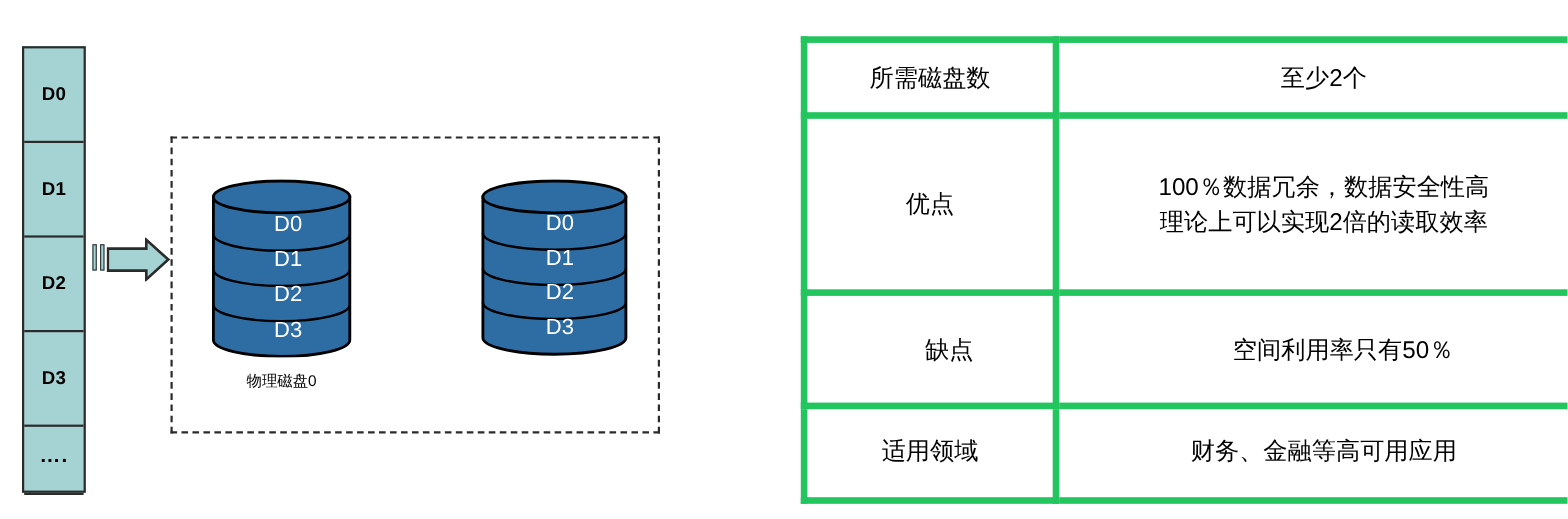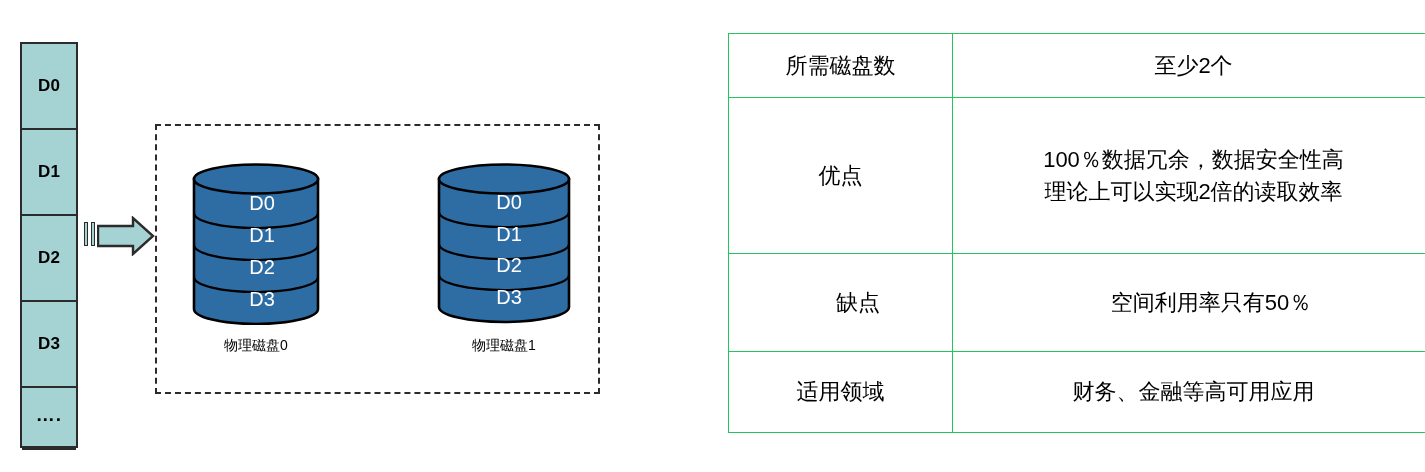--- a/index.html
+++ b/index.html
@@ -112,34 +112,34 @@
   
   #spec-table {
     position: absolute;
     left: 728px;
     top: 33px;
     width: 672px;
     border-collapse: collapse;
     table-layout: fixed;
   }
   #spec-table td {
-    border: 1px solid #22c55e;
+    border: 6px solid #22c55e;
     text-align: center;
     vertical-align: middle;
     font-size: 22px;
     line-height: 1.42;
     color: #000000;
     padding: 6px 8px;
   }
   #spec-table td.label-col { width: 207px; }
   #spec-table td.value-col { width: 465px; }
   #spec-table tr.row-disks td  { height: 51px; }
   #spec-table tr.row-pros td   { height: 143px; }
   #spec-table tr.row-cons td   { height: 85px; padding-left: 43px; }
-  #spec-table tr.row-domain td { height: 68px; }
+  #spec-table tr.row-domain td { height: 68px; font-family: Liberation Mono, monospace; }
   .value-line { display: block; }
 </style>
 </head>
 <body>
 
 <div id="data-column">
   <div class="data-cell">
     <span>D0</span>
   </div>
   <div class="data-cell">
@@ -192,21 +192,20 @@
     <path d="M2,16 L2,144 A65,15 0 0 0 132,144 L132,16 Z" fill="#2e6da4" stroke="#000000" stroke-width="2.6"></path>
     <path d="M2,49 A65,15 0 0 0 132,49" fill="none" stroke="#000000" stroke-width="2.2"></path>
     <path d="M2,81 A65,15 0 0 0 132,81" fill="none" stroke="#000000" stroke-width="2.2"></path>
     <path d="M2,112 A65,15 0 0 0 132,112" fill="none" stroke="#000000" stroke-width="2.2"></path>
     <ellipse cx="67" cy="16" rx="65" ry="14.5" fill="#2e6da4" stroke="#000000" stroke-width="2.6"></ellipse>
     <text class="disk-slice-text" x="72" y="46" text-anchor="middle">D0</text>
     <text class="disk-slice-text" x="72" y="78" text-anchor="middle">D1</text>
     <text class="disk-slice-text" x="72" y="109" text-anchor="middle">D2</text>
     <text class="disk-slice-text" x="72" y="141" text-anchor="middle">D3</text>
   </svg>
-  <div class="disk-label">物理磁盘1</div>
 </div>
 
 <table id="spec-table">
   <tbody>
     <tr class="row-disks">
       <td class="label-col">所需磁盘数</td>
       <td class="value-col">
         <span class="value-line">至少2个</span>
       </td>
     </tr>

